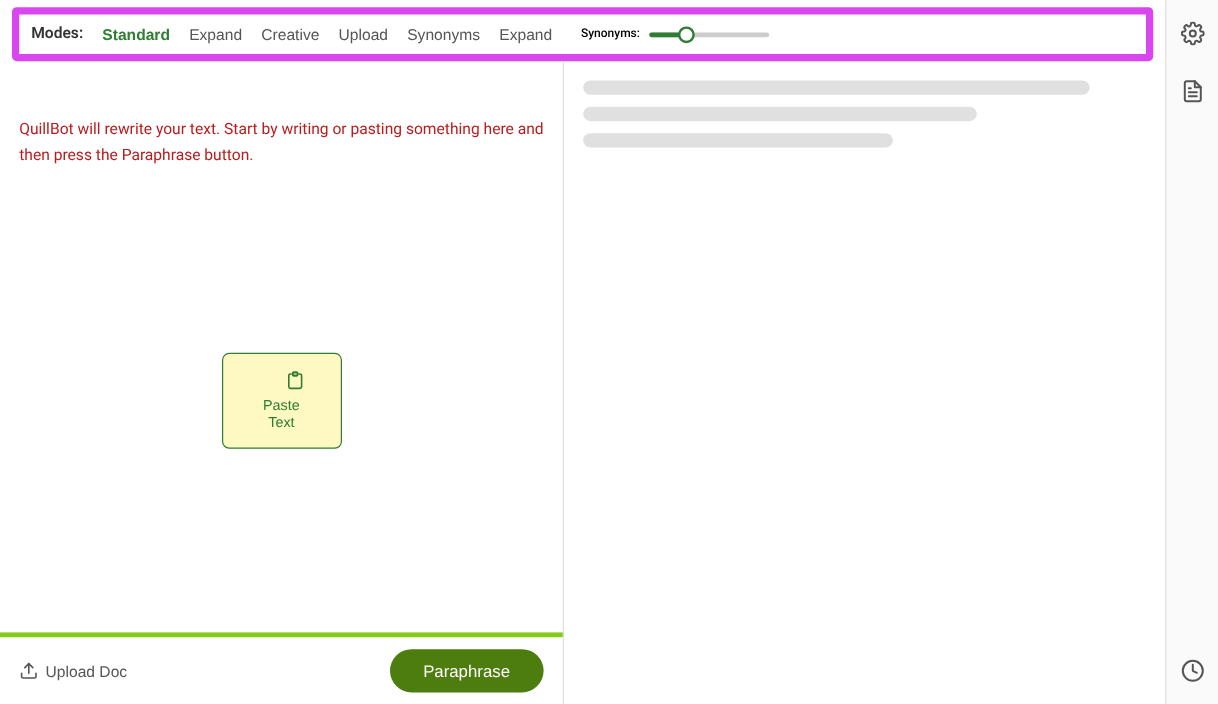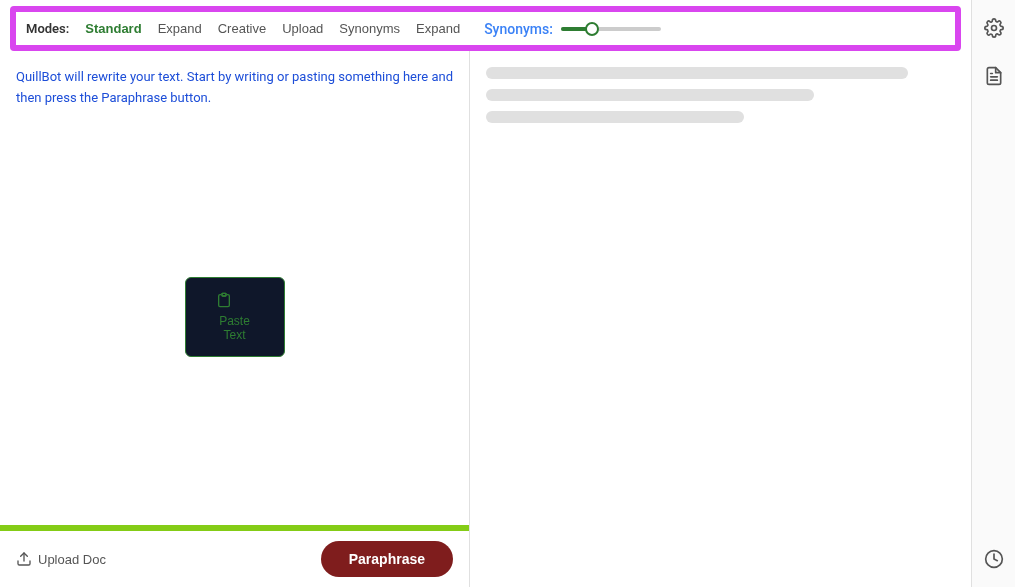--- a/index.html
+++ b/index.html
@@ -36,22 +36,22 @@
     }
 
     .synonyms-section {
       display: flex;
       align-items: center;
       margin-left: 16px;
       gap: 8px;
     }
 
     .synonyms-label {
-      font-size: 14px;
-      color: #3b82f6;
+      font-size: 10px;
+      color: #000000;
       font-weight: 500;
     }
 
     .slider-track {
       width: 100px;
       height: 4px;
       background: #ccc;
       border-radius: 2px;
       position: relative;
       display: flex;
@@ -79,82 +79,83 @@
     .input-panel {
       flex: 1;
       display: flex;
       flex-direction: column;
       position: relative;
       border-right: 1px solid #e0e0e0;
     }
 
     .input-placeholder-text {
       font-size: 13px;
-      color: #1d4ed8;
+      color: #b91c1c;
       padding: 16px 16px 0 16px;
       line-height: 1.6;
+      margin-top: 32px;
     }
 
     .paste-btn-container {
       display: flex;
       align-items: center;
       justify-content: center;
       flex: 1;
     }
 
     .paste-btn {
       display: flex;
       flex-direction: column;
-      align-items: flex-start;
+      align-items: flex-end;
       justify-content: center;
       gap: 6px;
       border: 1.5px solid #2e7d32;
       border-radius: 6px;
       padding: 14px 24px;
-      background: #0f172a;
+      background: #fef9c3;
       cursor: pointer;
       color: #2e7d32;
       font-size: 12px;
       width: 100px;
       height: 80px;
     }
 
     .clipboard-icon {
       width: 28px;
       height: 28px;
     }
 
     .bottom-bar {
       display: flex;
       align-items: center;
       justify-content: space-between;
       padding: 10px 16px;
-      border-top: 6px solid #84cc16;
+      border-top: 4px solid #84cc16;
       flex-shrink: 0;
     }
 
     .upload-btn {
       display: flex;
       align-items: center;
       gap: 6px;
       background: none;
       border: none;
       cursor: pointer;
       font-size: 13px;
       color: #555;
     }
 
     .paraphrase-btn {
-      background: #7f1d1d;
+      background: #4d7c0f;
       color: #fff;
       border: none;
       border-radius: 20px;
       padding: 10px 28px;
       font-size: 14px;
-      font-weight: 700;
+      font-weight: 400;
       cursor: pointer;
     }
 
     .output-panel {
       flex: 1;
       display: flex;
       flex-direction: column;
       padding: 16px;
       gap: 10px;
     }

